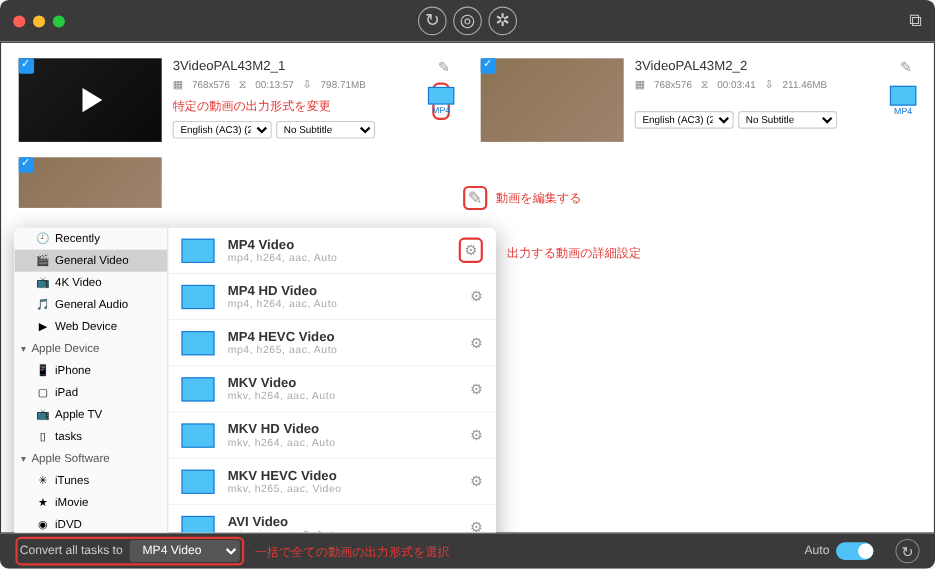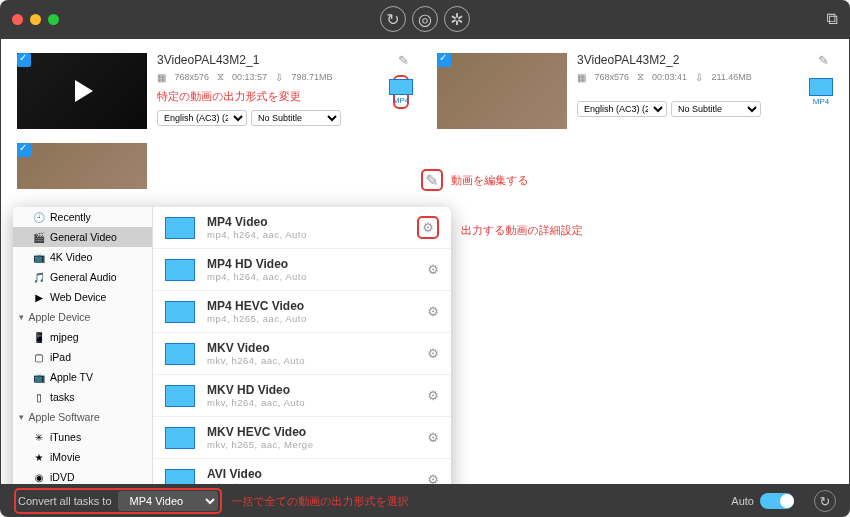--- a/index.html
+++ b/index.html
@@ -173,21 +173,21 @@
         <div class="cat-item">
           <span class="picon">▶</span>
           <span>Web Device</span>
         </div>
         <div class="cat-item group">
           <span class="tri">▾</span>
           <span>Apple Device</span>
         </div>
         <div class="cat-item">
           <span class="picon">📱</span>
-          <span>mjpeg</span>
+          <span>iPhone</span>
         </div>
         <div class="cat-item">
           <span class="picon">▢</span>
           <span>iPad</span>
         </div>
         <div class="cat-item">
           <span class="picon">📺</span>
           <span>Apple TV</span>
         </div>
         <div class="cat-item">
@@ -249,21 +249,21 @@
           <div>
             <div class="fname">MKV HD Video</div>
             <div class="fdetails">mkv,    h264,    aac,    Auto</div>
           </div>
           <div class="gear">⚙</div>
         </div>
         <div class="format-row">
           <div class="ficon"></div>
           <div>
             <div class="fname">MKV HEVC Video</div>
-            <div class="fdetails">mkv,    h265,    aac,    Merge</div>
+            <div class="fdetails">mkv,    h265,    aac,    Video</div>
           </div>
           <div class="gear">⚙</div>
         </div>
         <div class="format-row">
           <div class="ficon"></div>
           <div>
             <div class="fname">AVI Video</div>
             <div class="fdetails">avi,    mjpeg,    mp2,    Auto</div>
           </div>
           <div class="gear">⚙</div>

